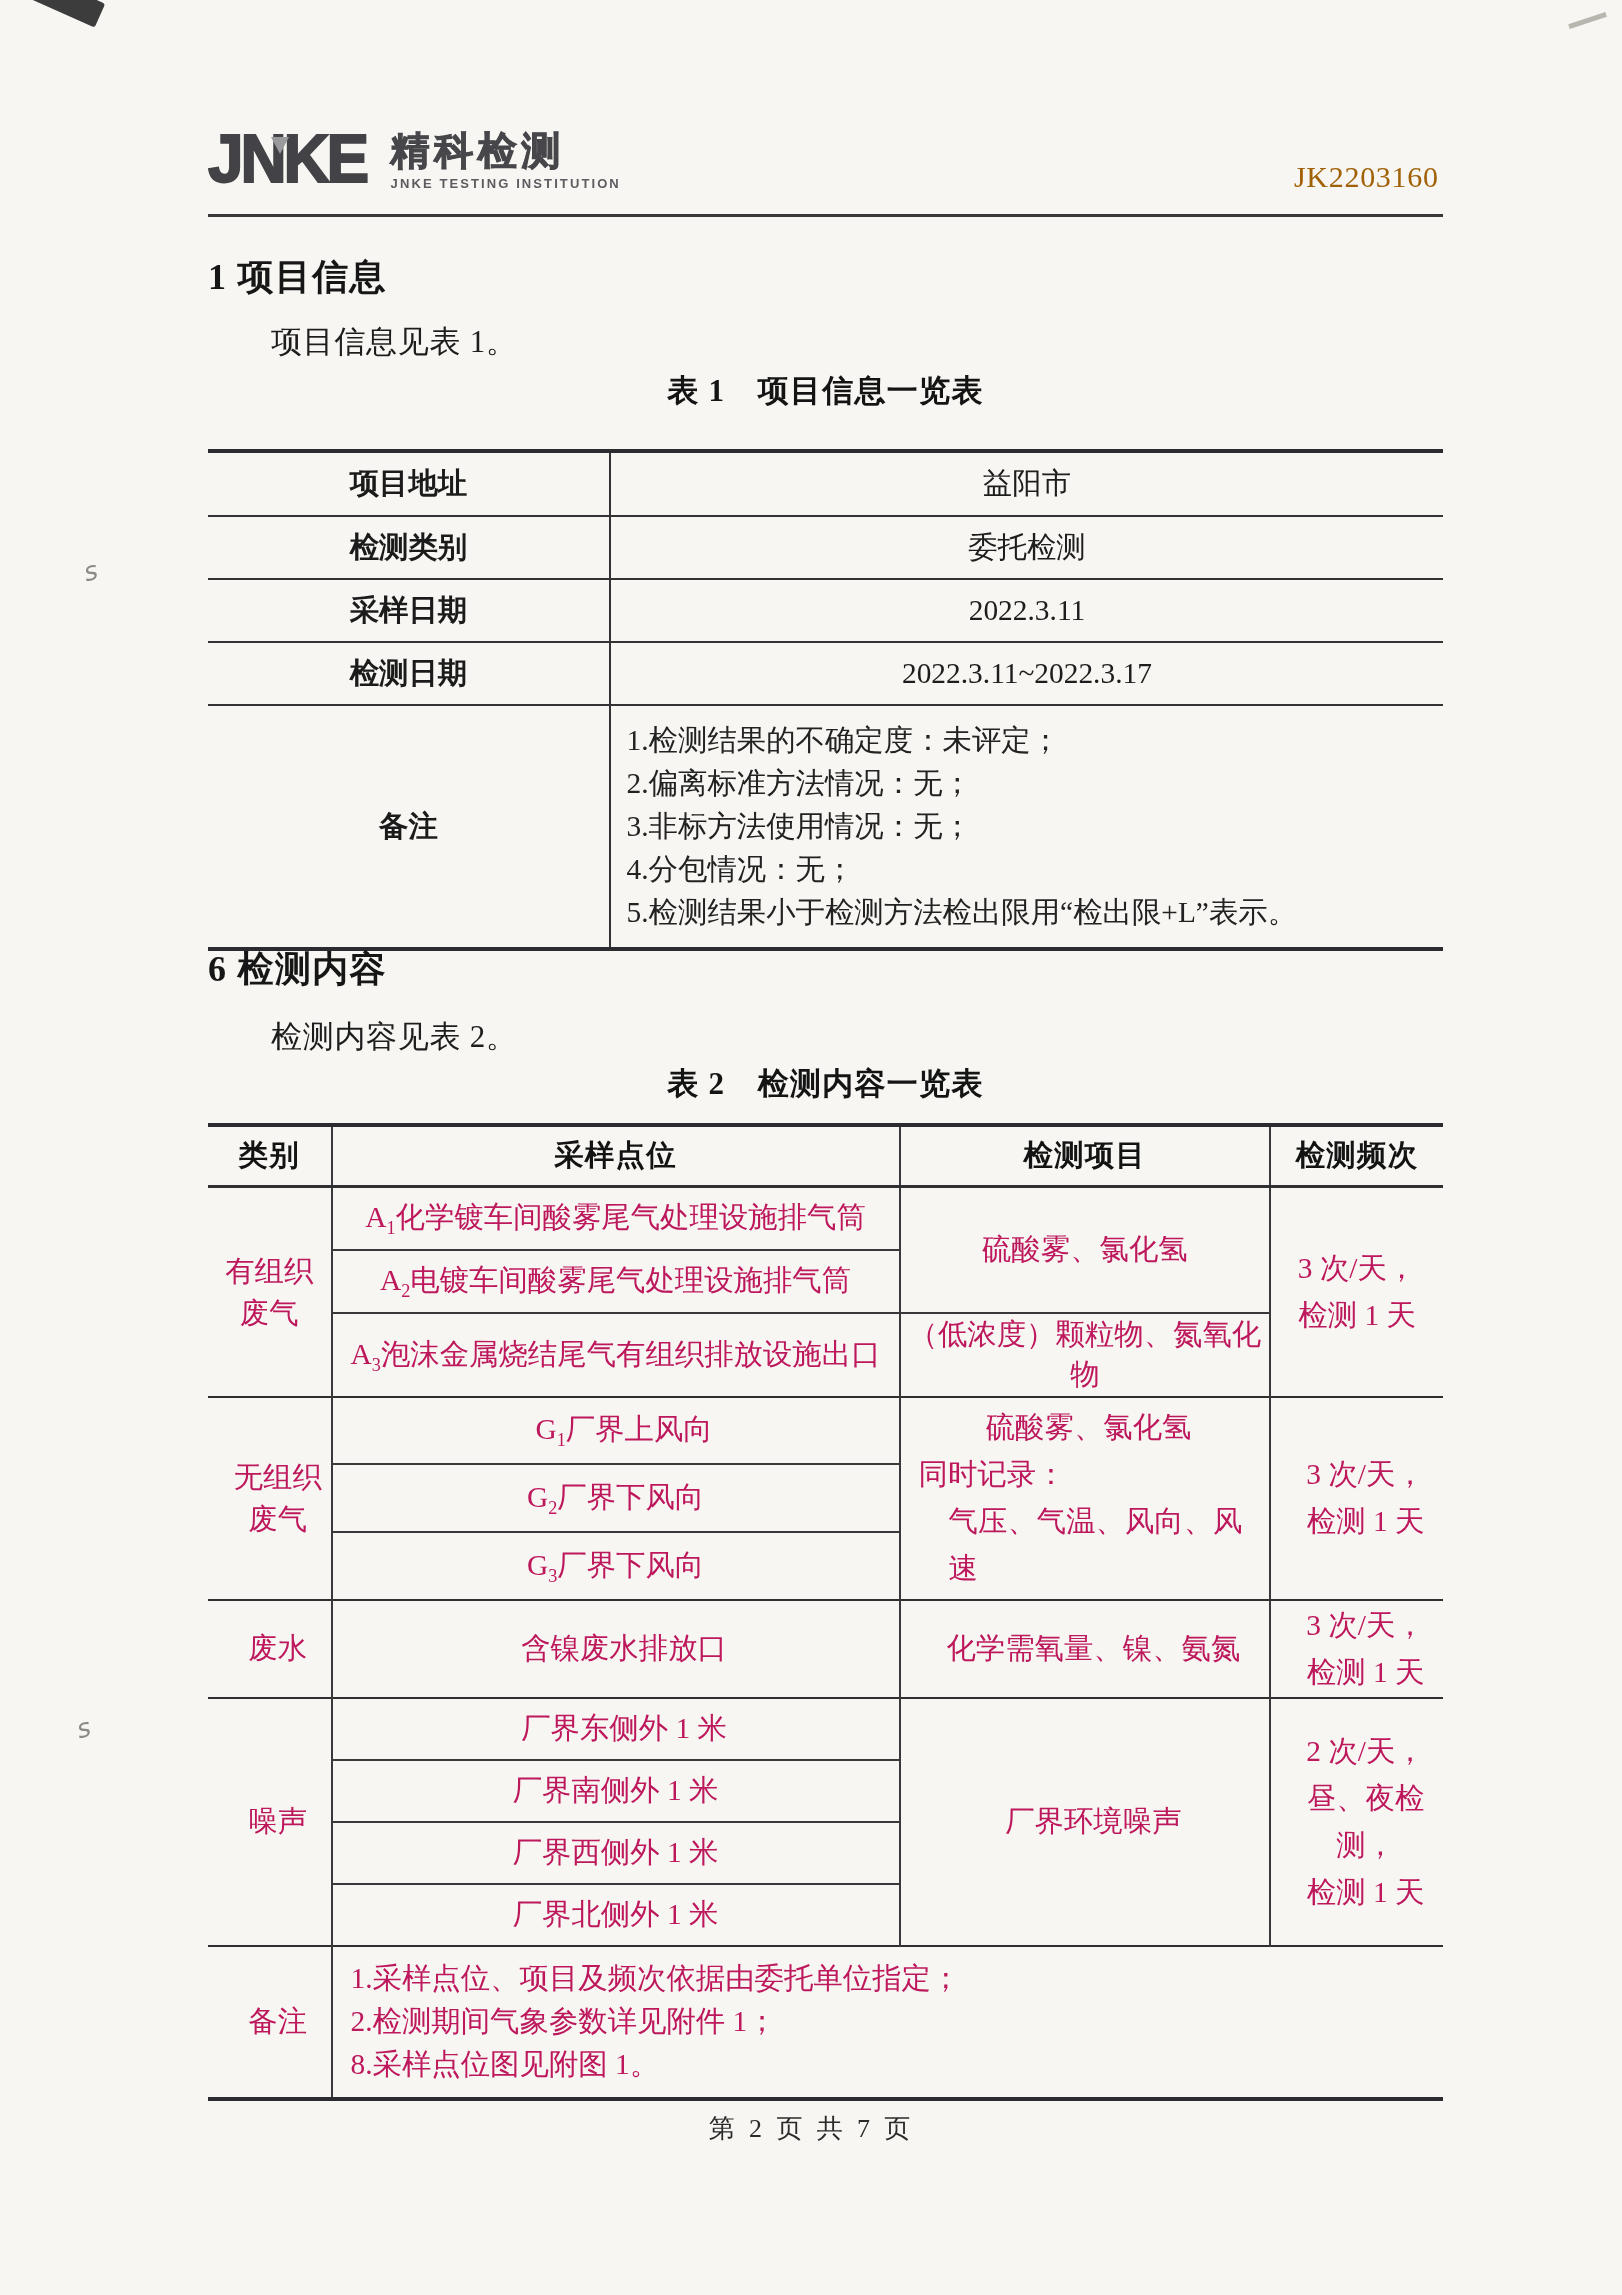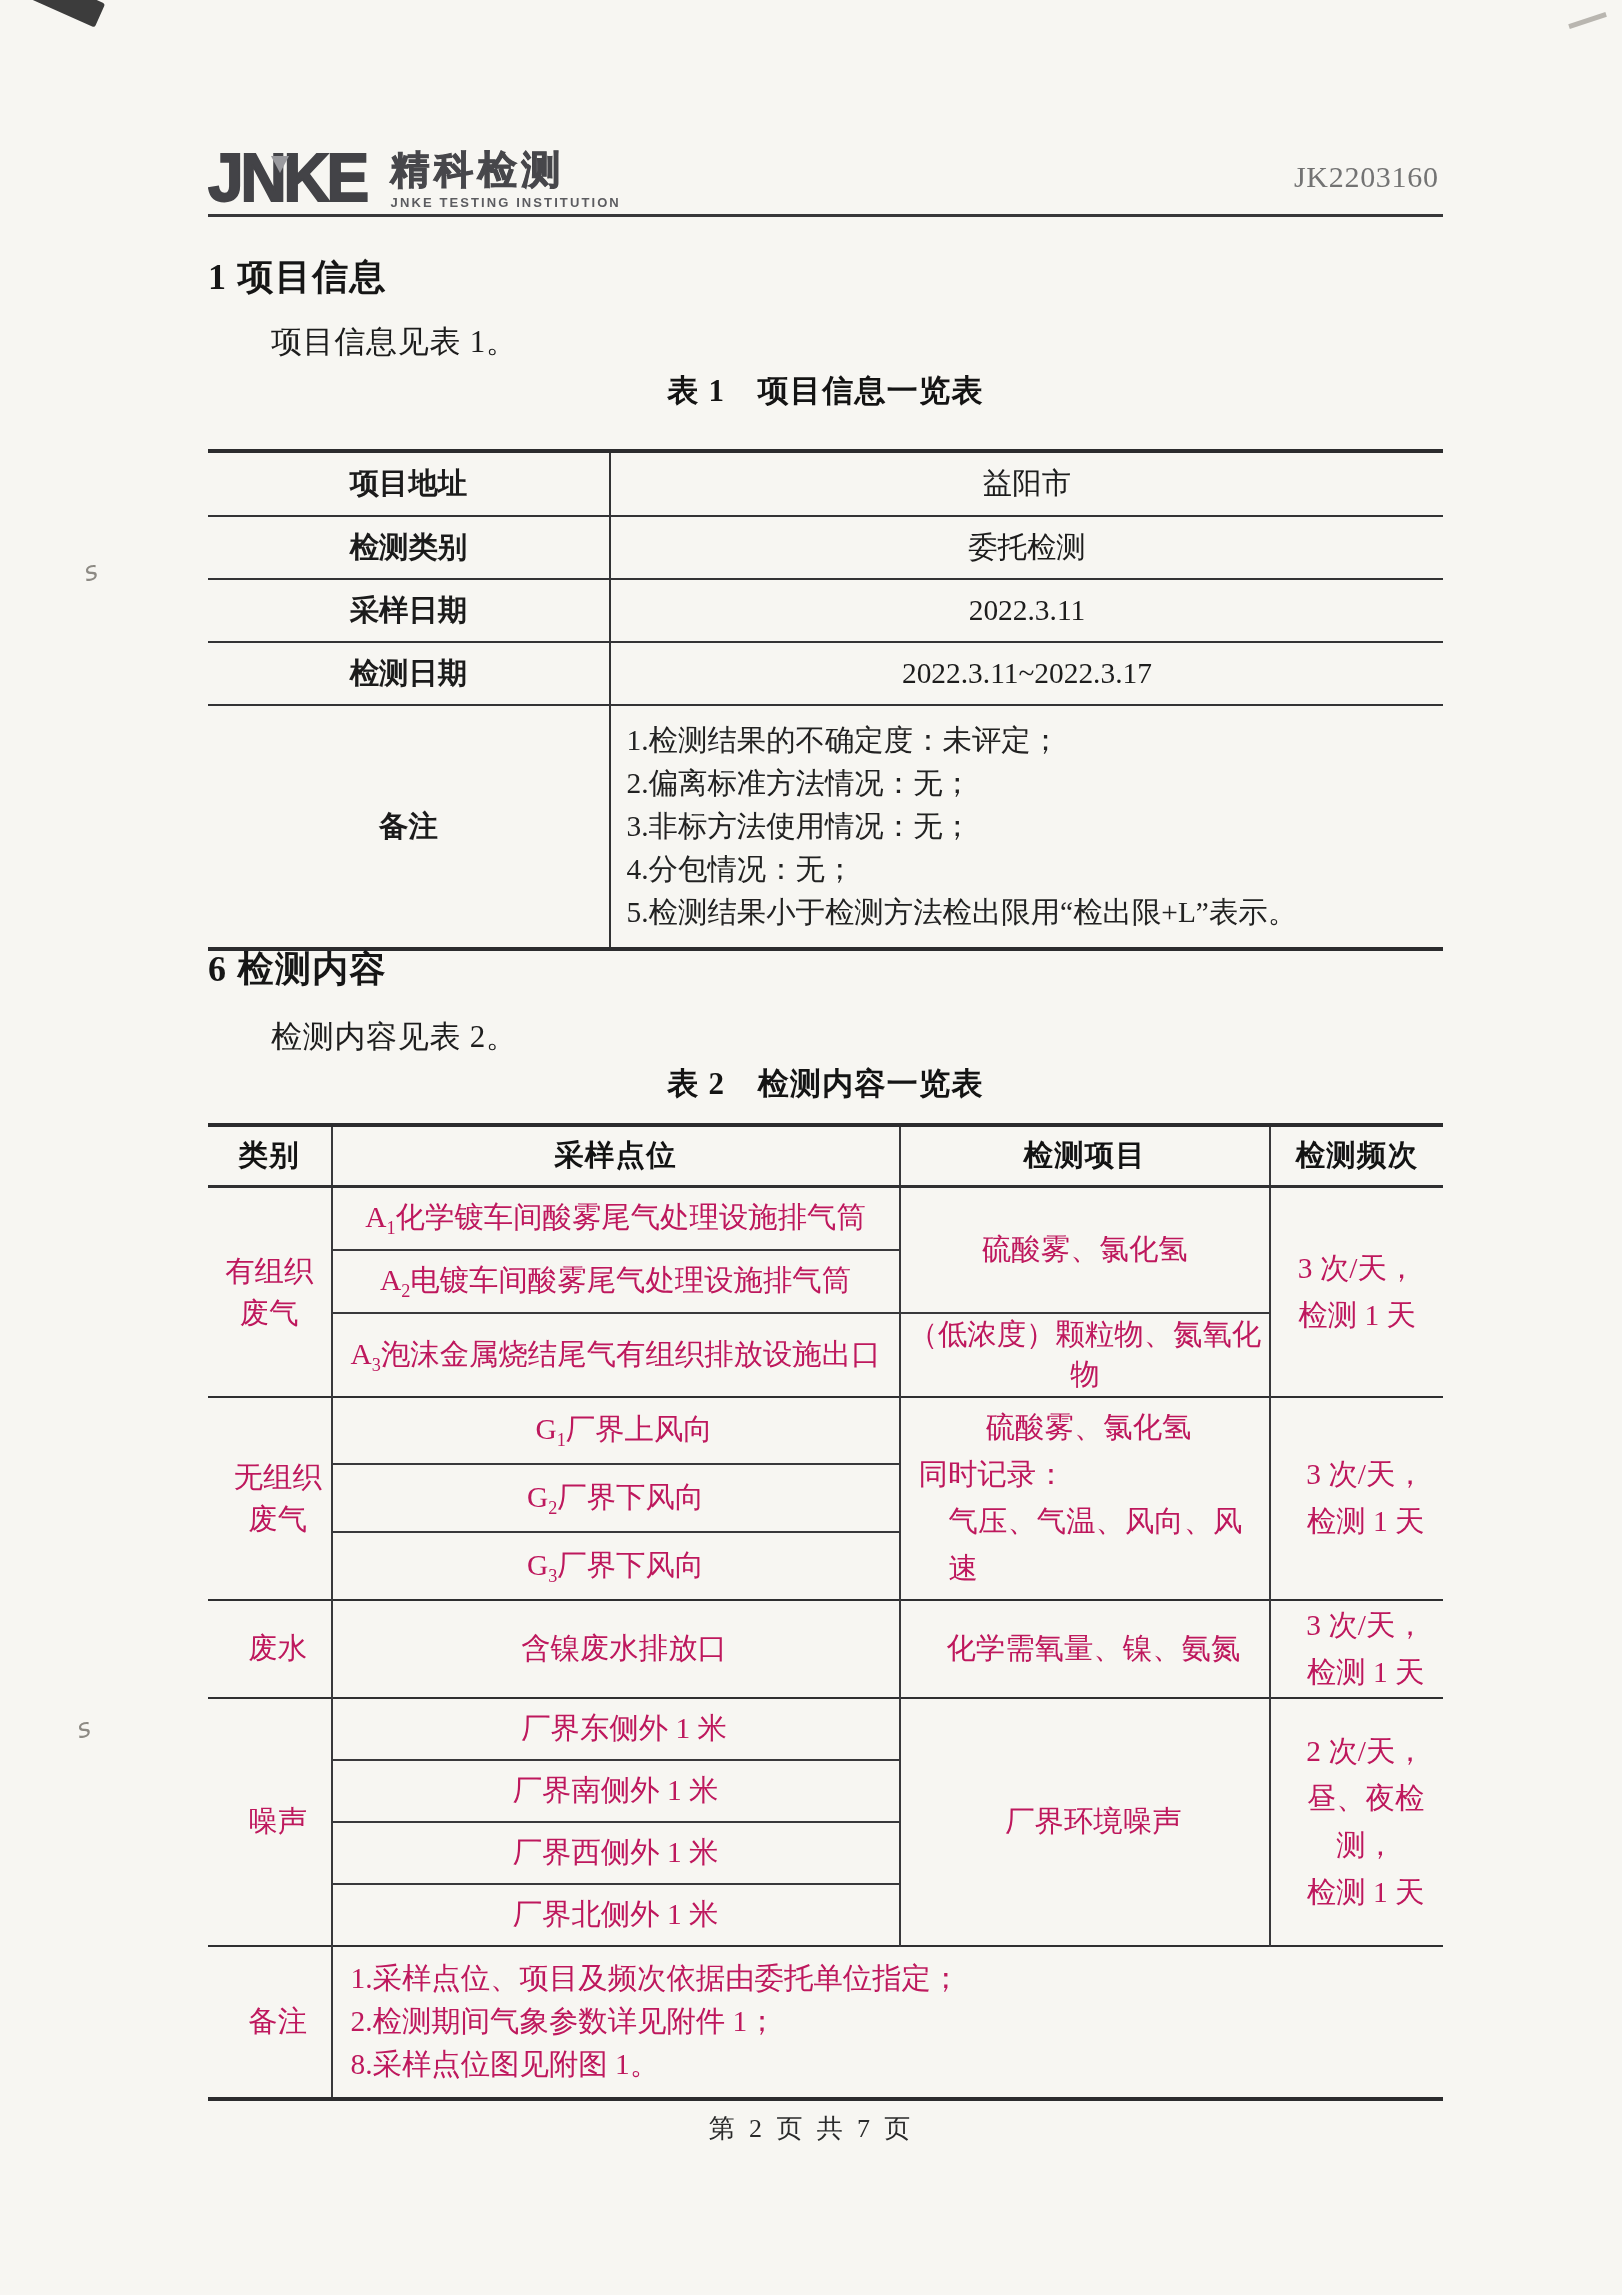--- a/index.html
+++ b/index.html
@@ -12,35 +12,35 @@
     font-family:"Liberation Serif", serif;
     color:#222222;
     overflow:hidden;
   }
   
   .artifact{position:absolute;pointer-events:none;}
   .corner-tl{top:-11.8px;left:31px;width:72px;height:26px;background:#3c3c3c;transform:rotate(24deg);border-radius:2.6px;}
   .corner-tr{top:18.3px;right:15.7px;width:39px;height:4.6px;background:#b9b6b0;transform:rotate(-18deg);}
   .squiggle{font-size:26px;color:#8d8a84;transform:rotate(-14deg);}
   
-  .logo{position:absolute;top:145px;left:208px;display:flex;align-items:flex-start;gap:14.4px;}
+  .logo{position:absolute;top:126px;left:208px;display:flex;align-items:flex-start;gap:14.4px;}
   .logo-mark{
     font-family:"Liberation Sans", sans-serif;
     font-weight:bold;font-size:68px;line-height:64px;
     letter-spacing:-3.3px;color:#434347;
     transform:scaleX(.94);transform-origin:left top;
     -webkit-text-stroke:2px #434347;
   }
   .logo-notch{position:absolute;top:10.5px;left:63px;width:0;height:0;
     border-left:9.2px solid transparent;border-right:9.2px solid transparent;
     border-top:17px solid #9a9a9e;}
   .logo-right{display:flex;flex-direction:column;padding-top:3.9px;}
   .logo-cn{font-size:39px;line-height:41px;font-weight:bold;color:#47474b;letter-spacing:4.6px;-webkit-text-stroke:1px #47474b;}
   .logo-en{font-family:"Liberation Sans", sans-serif;font-size:13px;font-weight:bold;color:#5c5c60;letter-spacing:2.1px;margin-top:5.2px;}
-  .report-no{position:absolute;top:160px;left:1294px;font-size:30px;letter-spacing:0.7px;color:#737373;}
+  .report-no{position:absolute;top:160px;left:1294px;font-size:30px;letter-spacing:0.7px;color:#a16207;}
   .header-rule{position:absolute;top:214px;left:208px;width:1235px;height:3.3px;background:#38383a;}
   
   .sec-heading{position:absolute;left:208px;font-size:36px;font-weight:bold;color:#161616;letter-spacing:1.3px;}
   .sh1{top:253px;}
   .sh2{top:945px;}
   .intro{position:absolute;left:271px;font-size:31px;color:#1d1d1d;letter-spacing:0.7px;}
   .in1{top:321px;}
   .in2{top:1016px;}
   .tbl-title{position:absolute;left:208px;width:1235px;text-align:center;font-size:31px;font-weight:bold;color:#141414;letter-spacing:1.3px;}
   .tt1{top:370px;}

